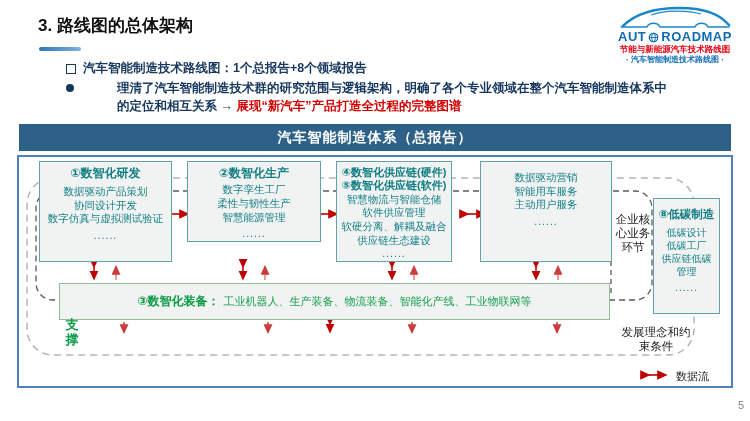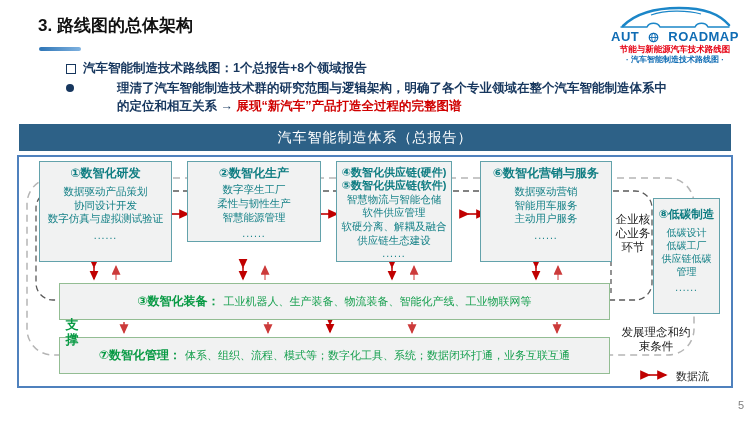--- a/index.html
+++ b/index.html
@@ -11,38 +11,38 @@
   .abs{position:absolute;}
 
   
   .page-title{left:38px; top:14px; font-size:17px; font-weight:bold; color:#111;}
   .title-underline{left:39px; top:47px; width:42px; height:4px;
     background:linear-gradient(90deg,#2e75b6,#7fb2e0); border-radius:2px;}
 
   .logo{right:8px; top:6px; width:134px; text-align:center; line-height:1.1;}
   .logo-car{display:block; margin:0 auto;}
   .logo-brand{font-size:13px; font-weight:bold; color:#0f6cb4; letter-spacing:.5px;
-    display:flex; align-items:center; justify-content:center; gap:8px;}
+    display:flex; align-items:center; justify-content:center; gap:1px;}
   .logo-line-red{font-size:8.5px; font-weight:bold; color:#e60012; margin-top:1px;}
   .logo-line-blue{font-size:8px; font-weight:bold; color:#0f6cb4; margin-top:1px;}
 
   
   .bullets{left:38px; top:60px; width:640px; color:#17375e;}
   .bullet-row{display:flex; align-items:flex-start; font-size:12.5px; font-weight:bold; line-height:1.42;padding-left:28px;}
   .bullet-row + .bullet-row{margin-top:2px;gap:36px;}
   .marker-square{flex:0 0 auto; width:8px; height:8px; border:1.6px solid #17375e;
     margin:4px 7px 0 0;}
   .marker-dot{flex:0 0 auto; width:8px; height:8px; border-radius:50%;
     background:#17375e; margin:4px 7px 0 0;}
   .bullet-text{word-break:break-all; width:586px;}
   .hl-red{color:#d00000;}
 
   
   .banner{left:19px; top:124px; width:712px; height:27px; background:#2d6187;
-    color:#ffffff; font-size:14px; font-weight:normal; letter-spacing:1px;
+    color:#ffffff; font-size:14px; font-weight:bold; letter-spacing:1px;
     display:flex; align-items:center; justify-content:center;}
   .panel{left:17px; top:155px; width:712px; height:229px;
     border:2px solid #4f81bd; background:#ffffff;}
 
   
   .svg-layer{left:0; top:0; z-index:1;}
   .tbox{z-index:2; background:#f1f2f2; border:1px solid #63a2ab;
     display:flex; flex-direction:column; align-items:center; box-sizing:border-box;
     padding-top:4px;}
   .tbox-title{font-size:12px; font-weight:bold; color:#0f7d82; line-height:1.18;}
@@ -172,21 +172,20 @@
     <div class="tbox-title small">⑤数智化供应链(软件)</div>
     <div class="gap" style="height:3px;"></div>
     <div class="tbox-item">智慧物流与智能仓储</div>
     <div class="tbox-item">软件供应管理</div>
     <div class="tbox-item">软硬分离、解耦及融合</div>
     <div class="tbox-item">供应链生态建设</div>
     <div class="tbox-item dots" style="margin-top:0;">......</div>
   </div>
 
   <div class="abs tbox" style="left:480px; top:161px; width:132px; height:101px;">
-    <div class="tbox-title">⑥数智化营销与服务</div>
     <div class="gap"></div>
     <div class="tbox-item">数据驱动营销</div>
     <div class="tbox-item">智能用车服务</div>
     <div class="tbox-item">主动用户服务</div>
     <div class="tbox-item dots">......</div>
   </div>
 
   <div class="abs lowcarbon" style="left:653px; top:198px; width:67px; height:116px;">
     <div class="tbox-title" style="font-size:11.5px;">⑧低碳制造</div>
     <div class="gap" style="height:4px;"></div>
@@ -194,24 +193,20 @@
     <div class="tbox-item" style="font-size:10px;">低碳工厂</div>
     <div class="tbox-item" style="font-size:10px;">供应链低碳管理</div>
     <div class="tbox-item dots" style="font-size:10px;">......</div>
   </div>
 
   <div class="abs gbox" style="left:59px; top:283px; width:551px; height:37px;">
     <span class="gbox-label">③数智化装备：</span>
     <span class="gbox-content">工业机器人、生产装备、物流装备、智能化产线、工业物联网等</span>
   </div>
 
-  <div class="abs gbox" style="left:59px; top:337px; width:551px; height:37px;">
-    <span class="gbox-label">⑦数智化管理：</span>
-    <span class="gbox-content">体系、组织、流程、模式等；数字化工具、系统；数据闭环打通，业务互联互通</span>
-  </div>
 
   <div class="abs side-label" style="left:614px; top:212px; width:38px;">企业核心业务环节</div>
   <div class="abs support-label" style="left:64px; top:317px;">支撑</div>
   <div class="abs side-label" style="left:616px; top:325px; width:80px;">发展理念和约束条件</div>
   <div class="abs legend-label" style="left:676px; top:369px;">数据流</div>
 
   <div class="abs page-num">5</div>
 
 </div>
 

